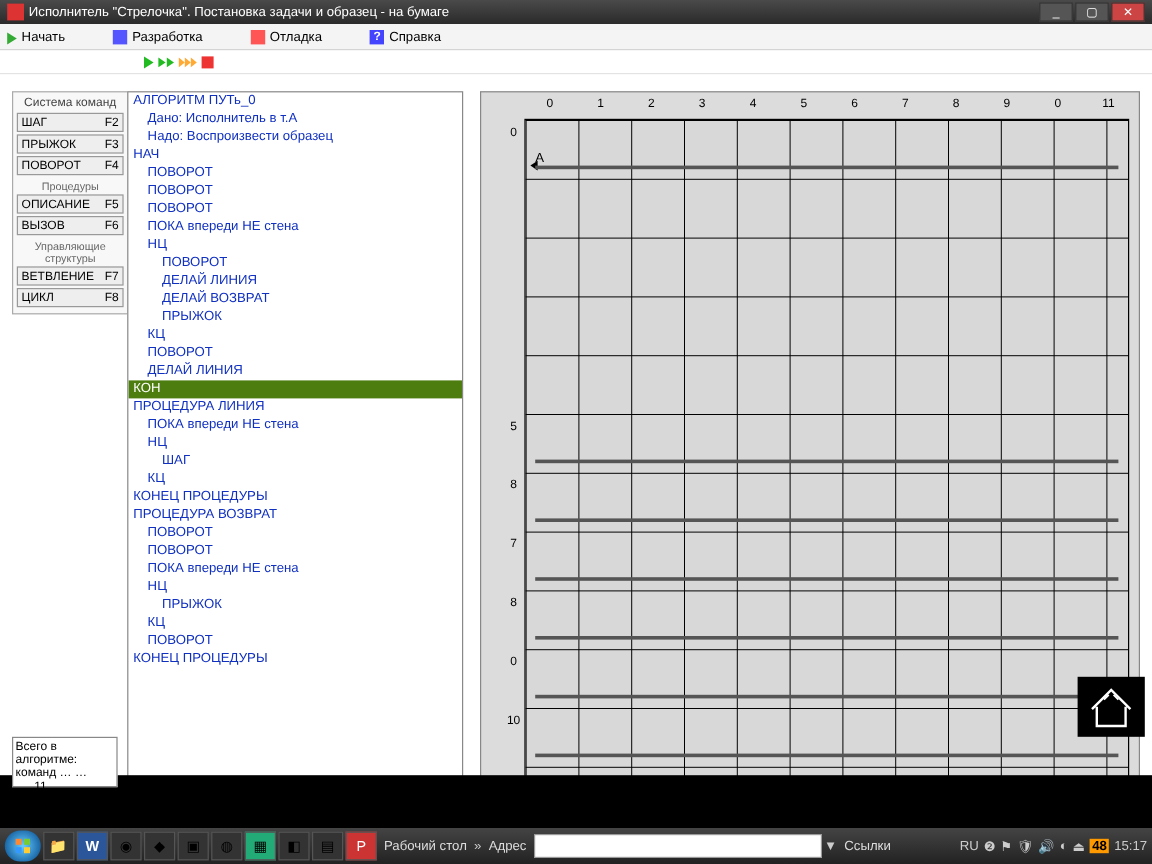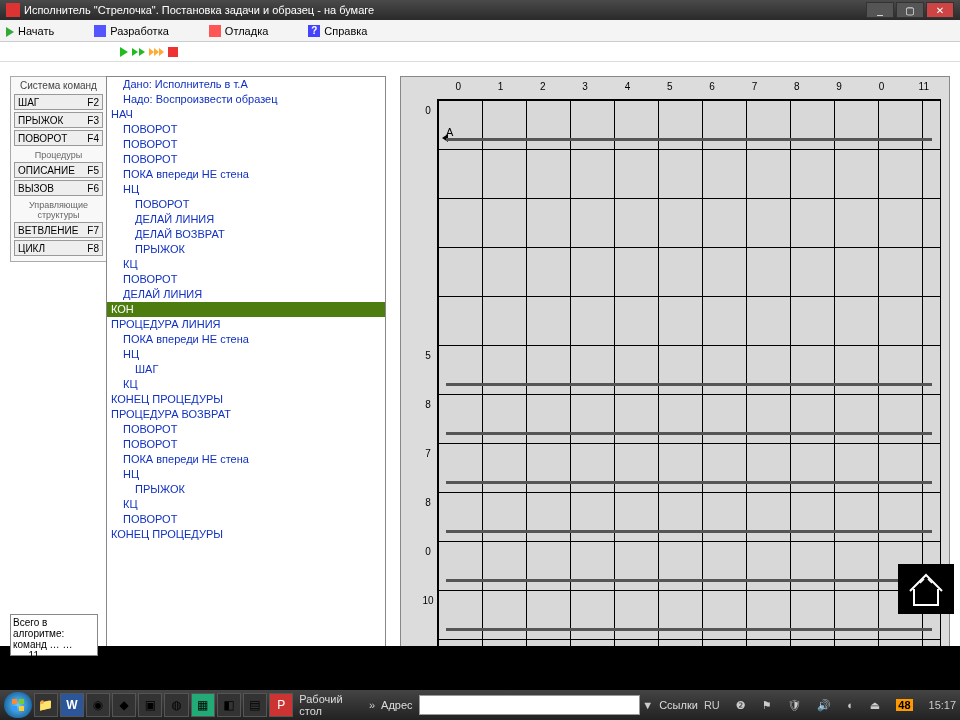--- a/index.html
+++ b/index.html
@@ -149,21 +149,21 @@
     display:flex; align-items:center; padding:0 4px; gap:2px;
   }
   .start-btn {
     width:30px;height:26px;border-radius:14px;
     background:radial-gradient(circle,#6cf,#048);
     display:flex;align-items:center;justify-content:center;
   }
   .tb-item { width:26px;height:24px;background:#333;border:1px solid #555;display:flex;align-items:center;justify-content:center;font-size:12px;}
   .tb-label { color:#ddd; font-size:11px; margin:0 4px;}
   .addr-box { height:20px; background:#fff; border:1px solid #999; width:240px;}
-  .tray { margin-left:auto; display:flex; align-items:center; gap:16px; color:#ccc; font-size:11px;}
+  .tray { margin-left:auto; display:flex; align-items:center; gap:4px; color:#ccc; font-size:11px;}
   .tray .clock { font-size:11px;}
 </style>
 </head>
 <body>
 
 <div class="titlebar">
   <span class="app-icon"></span>
   <span class="title">Исполнитель "Стрелочка". Постановка задачи и образец - на бумаге</span>
   <div class="win-controls">
     <div class="win-btn">_</div>
@@ -235,20 +235,21 @@
         <span>ВЕТВЛЕНИЕ</span>
         <span>F7</span>
       </div>
     <div class="sb-btn">
         <span>ЦИКЛ</span>
         <span>F8</span>
       </div>
   </div>
 
   <div class="code-panel" id="code-panel">
+      <div class="code-line ">АЛГОРИТМ ПУТь_0</div>
       <div class="code-line ind1">Дано: Исполнитель в т.А</div>
       <div class="code-line ind1">Надо: Воспроизвести образец</div>
       <div class="code-line ">НАЧ</div>
       <div class="code-line ind1">ПОВОРОТ</div>
       <div class="code-line ind1">ПОВОРОТ</div>
       <div class="code-line ind1">ПОВОРОТ</div>
       <div class="code-line ind1">ПОКА впереди НЕ стена</div>
       <div class="code-line ind1">НЦ</div>
       <div class="code-line ind2">ПОВОРОТ</div>
       <div class="code-line ind2">ДЕЛАЙ ЛИНИЯ</div>

